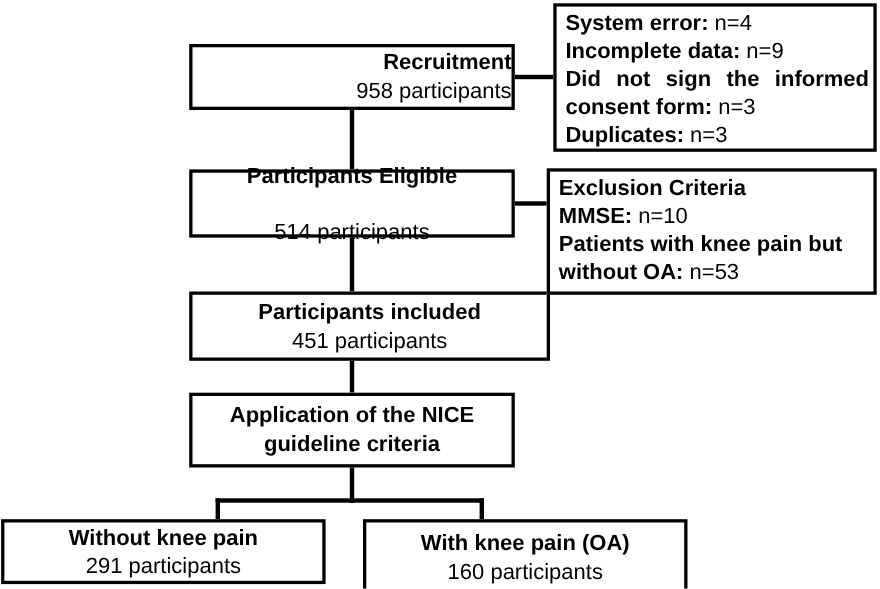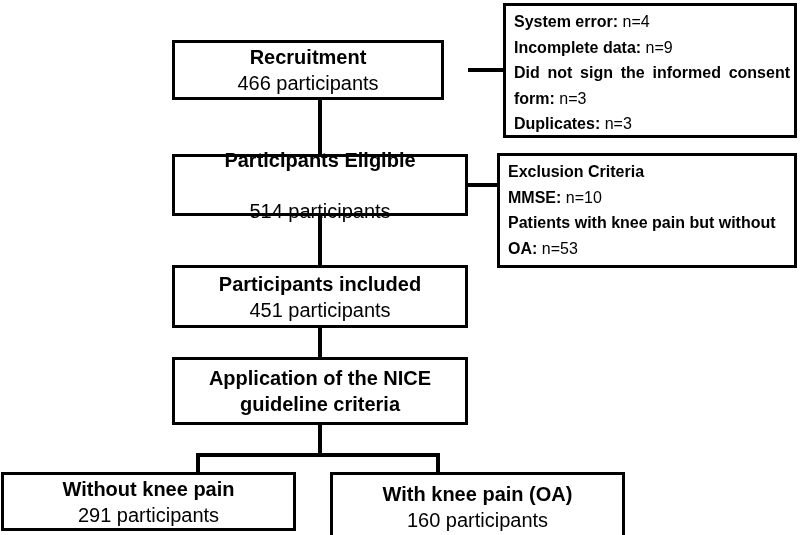--- a/index.html
+++ b/index.html
@@ -26,36 +26,36 @@
     align-items: center;
     justify-content: center;
     text-align: center;
     font-size: 20px;
     line-height: 26px;
   }
   .center-box .t { font-weight: bold; }
   .center-box .s { font-weight: normal; }
   .center-box .s.bold-sub { font-weight: bold; }
   .side-box {
-    font-size: 16px;
+    font-size: 20px;
     font-weight: bold;
     line-height: 25.5px;
     padding: 3px 4px 0 8px;
   }
   .side-box p { margin: 0; }
   .side-box .val { font-weight: normal; }
   .side-box p.justify { text-align: justify; }
   .conn {
     position: absolute;
     background: #000000;
   }
   
-  #box-recruitment            { left: 172px; top: 40px;  width: 272px; height: 60px; }
+  #box-recruitment            { left: 172px; top: 40px;  width: 296px; height: 60px; align-items: flex-end; }
   #box-participants-eligible  { left: 172px; top: 154px; width: 296px; height: 62px; gap: 25px; }
-  #box-participants-included  { left: 172px; top: 265px; width: 296px; height: 63px; }
+  #box-participants-included  { left: 172px; top: 265px; width: 328px; height: 63px; }
   #box-nice-criteria          { left: 172px; top: 357px; width: 296px; height: 68px; }
   
   #box-dropout-reasons        { left: 503px; top: 3px;   width: 294px; height: 135px; }
   #box-exclusion-criteria     { left: 497px; top: 153px; width: 300px; height: 115px; }
   
   #box-without-knee-pain      { left: 1px;   top: 472px; width: 295px; height: 59px; }
   #box-with-knee-pain         { left: 330px; top: 472px; width: 295px; height: 69px; }
   
   #conn-v1        { left: 318px; top: 100px; width: 4px;  height: 54px; }
   #conn-v2        { left: 318px; top: 216px; width: 4px;  height: 49px; }
@@ -77,21 +77,21 @@
   <div class="conn" id="conn-v3"></div>
   <div class="conn" id="conn-v4"></div>
   <div class="conn" id="conn-h-side1"></div>
   <div class="conn" id="conn-h-side2"></div>
   <div class="conn" id="conn-branch"></div>
   <div class="conn" id="conn-drop-left"></div>
   <div class="conn" id="conn-drop-right"></div>
 
   <div class="fbox center-box" id="box-recruitment">
     <div class="t">Recruitment</div>
-    <div class="s">466 participants</div>
+    <div class="s">958 participants</div>
   </div>
 
   <div class="fbox center-box" id="box-participants-eligible">
     <div class="t">Participants Eligible</div>
     <div class="s">514 participants</div>
   </div>
 
   <div class="fbox center-box" id="box-participants-included">
     <div class="t">Participants included</div>
     <div class="s">451 participants</div>

